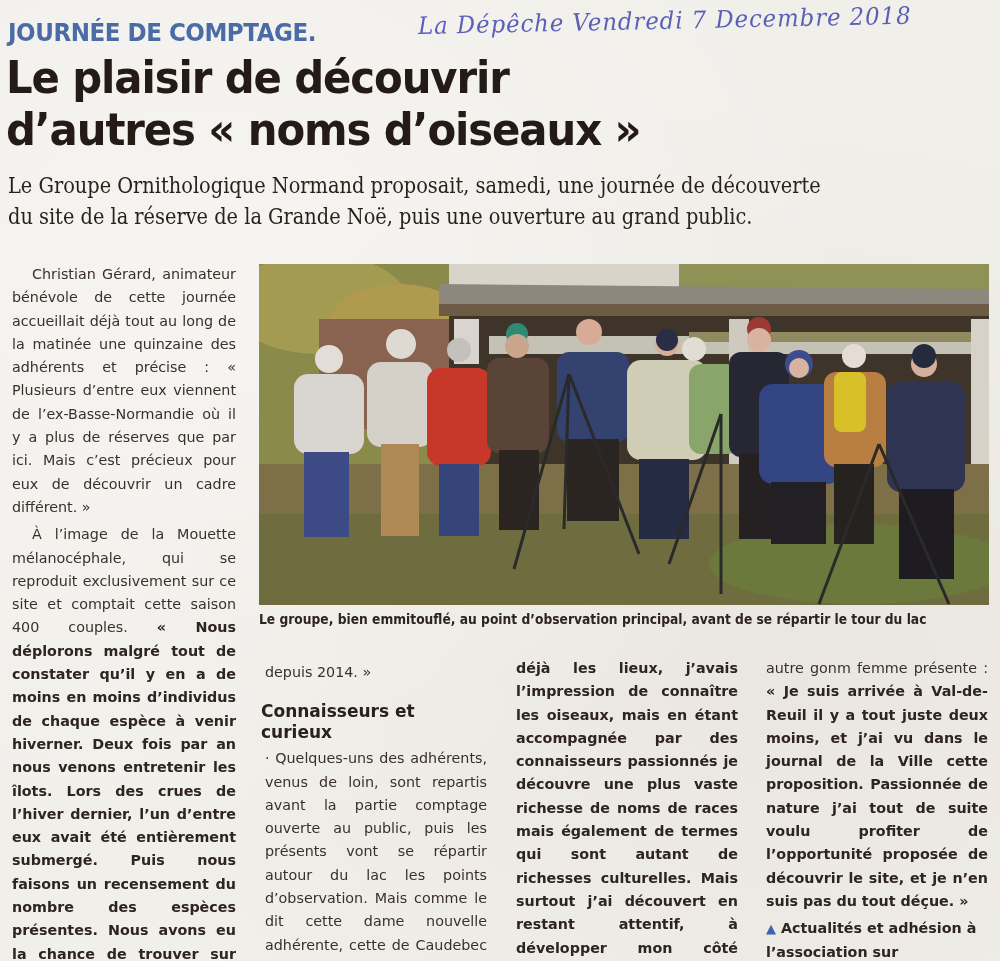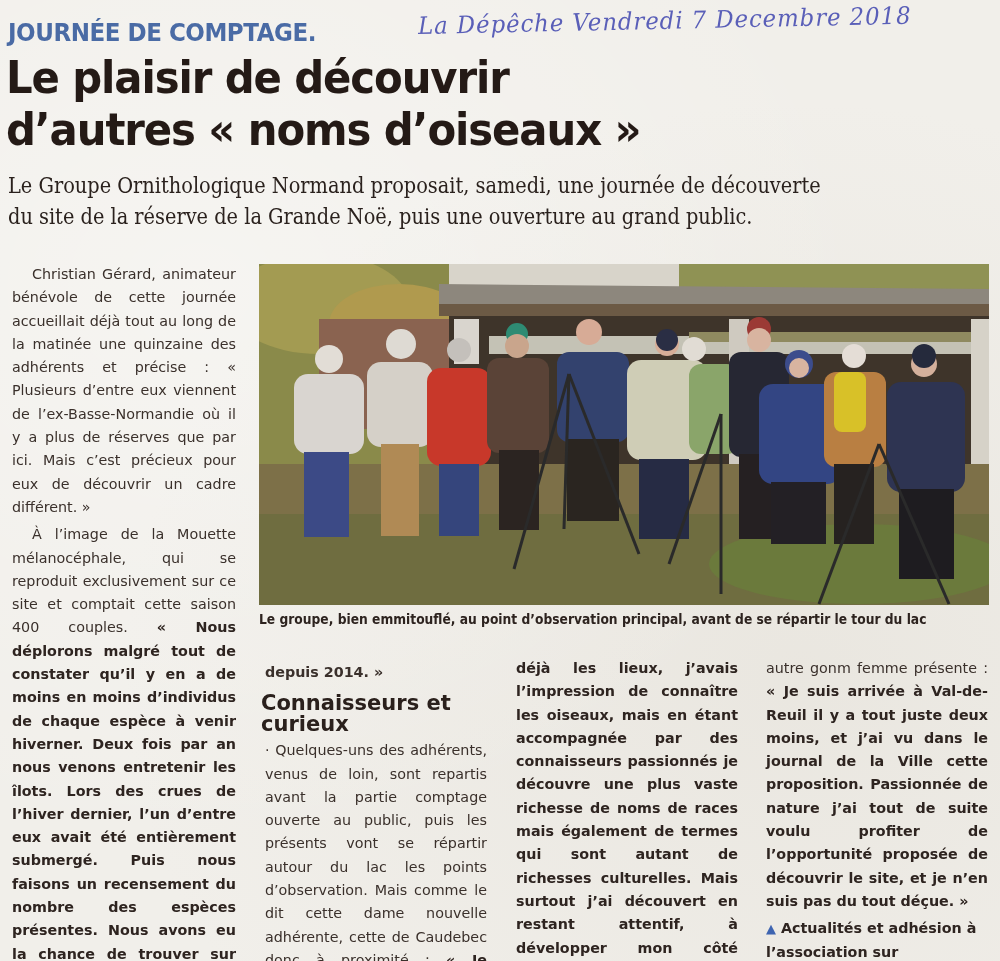--- a/index.html
+++ b/index.html
@@ -51,22 +51,22 @@
     text-align: justify;
   }
   .col p { margin: 4px; }
   .indent { text-indent: 20px; }
   .bold { font-weight: bold; color: #2e2420; }
   .col1 { left: 8px; top: 259px; width: 232px; }
   .col2 { left: 261px; top: 653px; width: 230px; }
   .col3 { left: 512px; top: 653px; width: 230px; }
   .col4 { left: 762px; top: 653px; width: 230px; }
   .subhead {
-    font-weight: bold; font-size: 21px; line-height: 21px;
-    color: #2a201c; margin-top: 9px; text-align: left;
+    font-weight: bold; font-size: 17px; line-height: 21px;
+    color: #2a201c; margin-top: 17px; text-align: left;
   }
   .tri { color: #3e64b0; font-size: 13px; }
   .photo {
     position: absolute; left: 259px; top: 264px; width: 730px; height: 341px;
     overflow: hidden;
     background: linear-gradient(180deg, #c9c4b6 0%, #9a8f74 18%, #6f6b52 45%, #7a7048 70%, #8a7a52 100%);
   }
   .caption {
     position: absolute; left: 259px; top: 611px;
     font-family: "DejaVu Sans", sans-serif;
@@ -182,21 +182,21 @@
   </svg>
 </div>
 <div class="caption">Le groupe, bien emmitouflé, au point d’observation principal, avant de se répartir le tour du lac</div>
 
 <div class="col col1">
   <p class="indent">Christian Gérard, animateur bénévole de cette journée accueillait déjà tout au long de la matinée une quinzaine des adhérents et précise : « Plusieurs d’entre eux viennent de l’ex-Basse-Normandie où il y a plus de réserves que par ici. Mais c’est précieux pour eux de découvrir un cadre différent. »</p>
   <p class="indent"><span>À l’image de la Mouette mélanocéphale, qui se reproduit exclusivement sur ce site et comptait cette saison 400 couples. </span><span class="bold">« Nous déplorons malgré tout de constater qu’il y en a de moins en moins d’individus de chaque espèce à venir hiverner. Deux fois par an nous venons entretenir les îlots. Lors des crues de l’hiver dernier, l’un d’entre eux avait été entièrement submergé. Puis nous faisons un recensement du nombre des espèces présentes. Nous avons eu la chance de trouver sur site un couple de Blongios nain, de la famille des hérons, seul couple né en Normandie</span></p>
 </div>
 
 <div class="col col2">
-  <p class="bold" style="margin-top:8px;font-weight:bold;color:#3a302b;">depuis 2014. »</p>
+  <p class="bold" style="margin-top:8px;font-weight:normal;color:#3a302b;">depuis 2014. »</p>
   <h2 class="subhead">Connaisseurs et curieux</h2>
   <p><span>· Quelques-uns des adhérents, venus de loin, sont repartis avant la partie comptage ouverte au public, puis les présents vont se répartir autour du lac les points d’observation. Mais comme le dit cette dame nouvelle adhérente, cette de Caudebec donc à proximité : </span><span class="bold">« Je connaissais</span></p>
 </div>
 
 <div class="col col3">
   <p class="bold">déjà les lieux, j’avais l’impression de connaître les oiseaux, mais en étant accompagnée par des connaisseurs passionnés je découvre une plus vaste richesse de noms de races mais également de termes qui sont autant de richesses culturelles. Mais surtout j’ai découvert en restant attentif, à développer mon côté contemplatif. »</p>
   <p class="indent">C’est aussi le constat d’une</p>
 </div>
 
 <div class="col col4">

